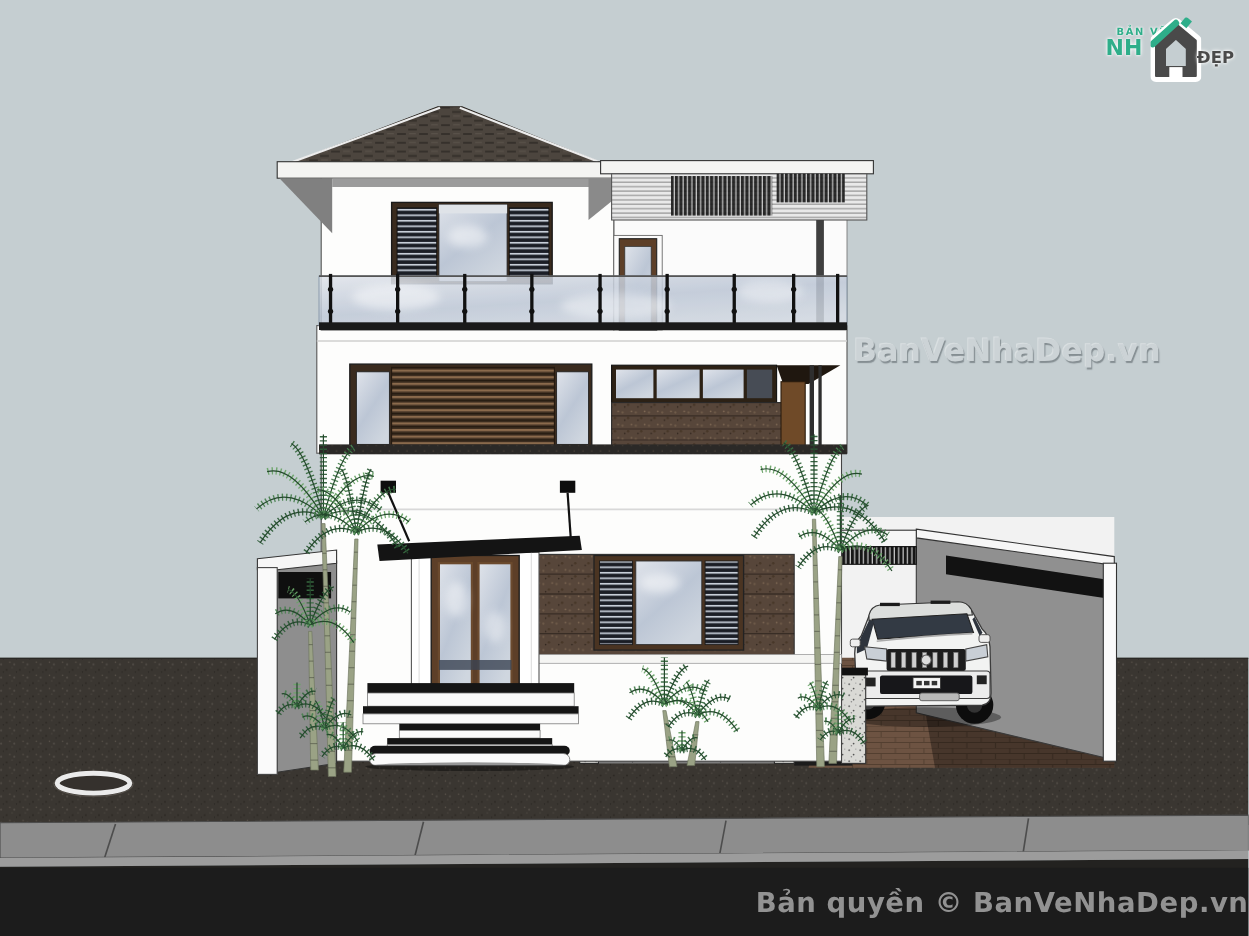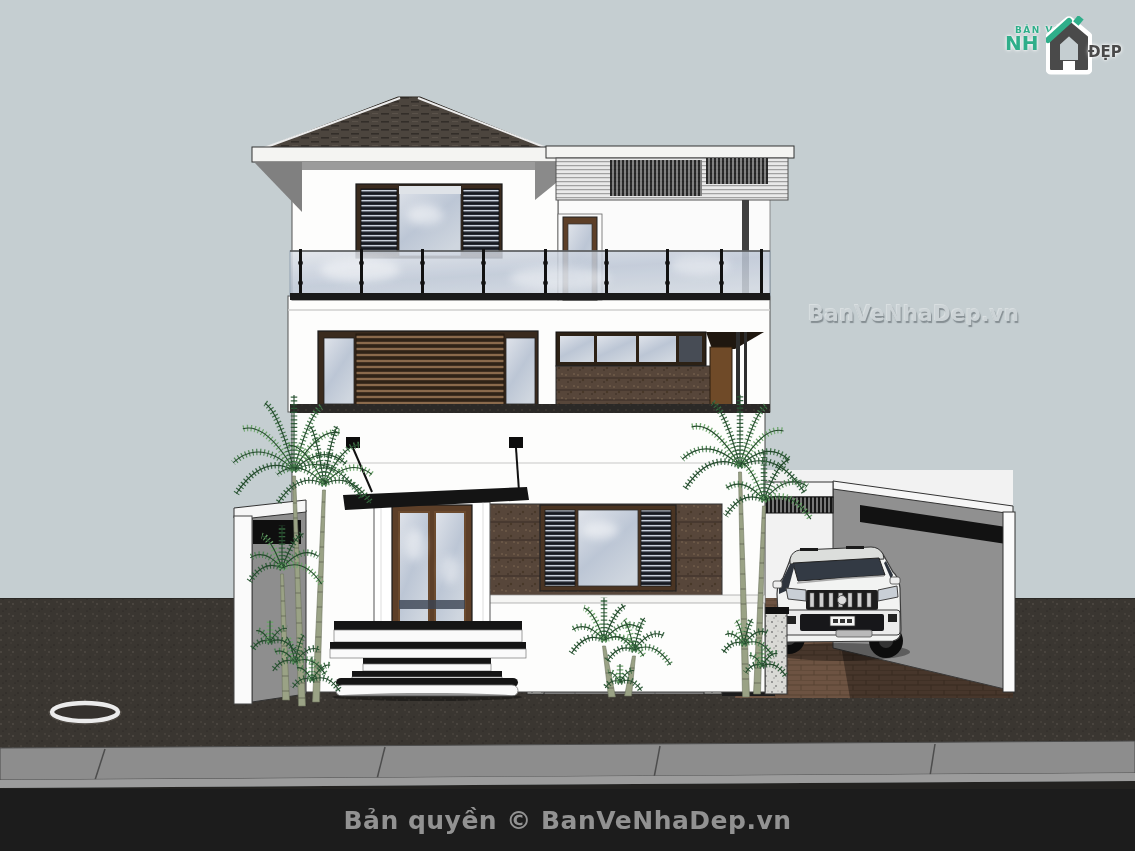--- a/index.html
+++ b/index.html
@@ -4,22 +4,22 @@
 <style>
   html,body{margin:0;padding:0;}
   body{
     width:1135px;height:851px;position:relative;overflow:hidden;
     background:var(--sky,#c5ced1);
     font-family:"DejaVu Sans","Liberation Sans",sans-serif;
   }
   #scene{position:absolute;left:0;top:0;}
   
   .watermark{
-    position:absolute;left:808px;top:302px;
-    font-size:21px;font-weight:bold;letter-spacing:0.5px;
+    position:absolute;left:776px;top:302px;
+    font-size:28px;font-weight:bold;letter-spacing:0.5px;
     color:var(--watermark,#ccd3d6);
     text-shadow:1px 2px 1px rgba(80,90,95,.55), -1px -1px 0 rgba(255,255,255,.35);
     user-select:none;white-space:nowrap;
   }
   
   .logo{position:absolute;left:1002px;top:16px;width:128px;height:64px;}
   .logo .bv{
     position:absolute;left:13px;top:9px;font-size:9px;font-weight:bold;letter-spacing:1.5px;
     color:var(--logo-green,#2fae8a);text-shadow:0 0 2px #fff,0 0 3px #fff;white-space:nowrap;
   }
@@ -29,21 +29,21 @@
   }
   .logo .dep{
     position:absolute;left:86px;top:27px;font-size:15px;font-weight:bold;
     color:var(--logo-dark,#4a4a4a);text-shadow:0 0 2px #fff,0 0 4px #fff;white-space:nowrap;
   }
   .logo svg{position:absolute;left:44px;top:0;}
   
   .footer-bar{
     position:absolute;left:0;top:789px;width:1135px;height:62px;
     background:var(--bar,#1c1c1c);
-    display:flex;align-items:center;justify-content:center;
+    display:flex;align-items:center;justify-content:flex-end;
   }
   .footer-bar .copy{
     font-size:25px;font-weight:bold;color:var(--footer-text,#929292);
     letter-spacing:0.5px;white-space:nowrap;
   }
 </style>
 </head>
 <body>
 
 <svg id="scene" width="1135" height="851" viewBox="0 0 1135 851">

